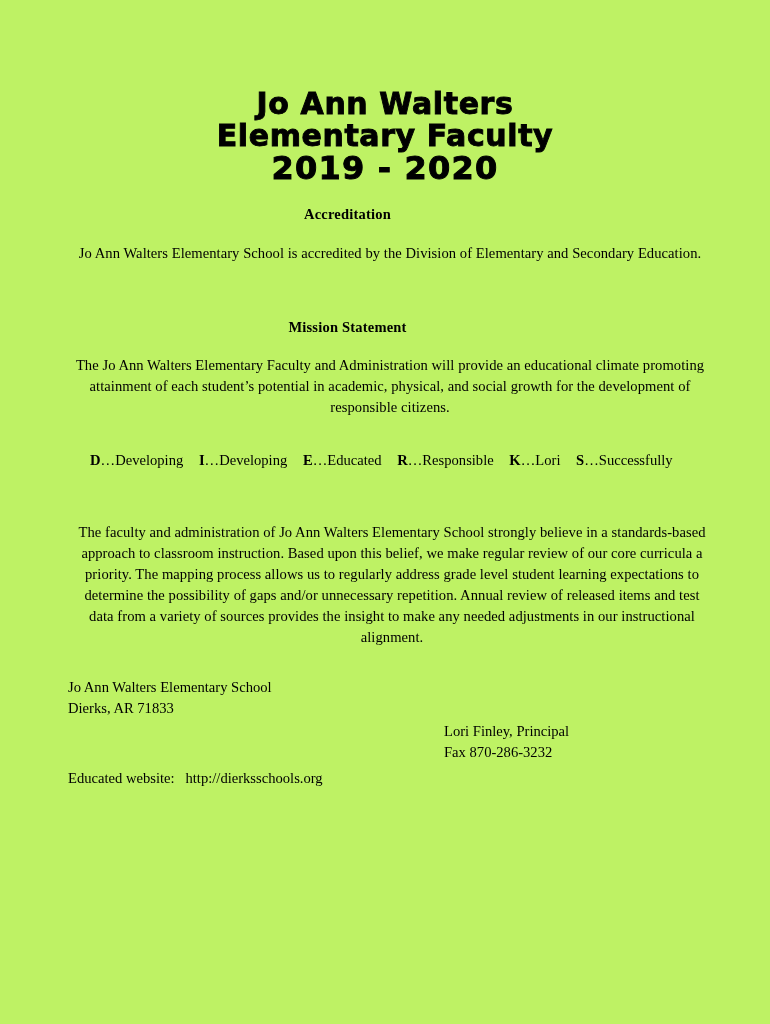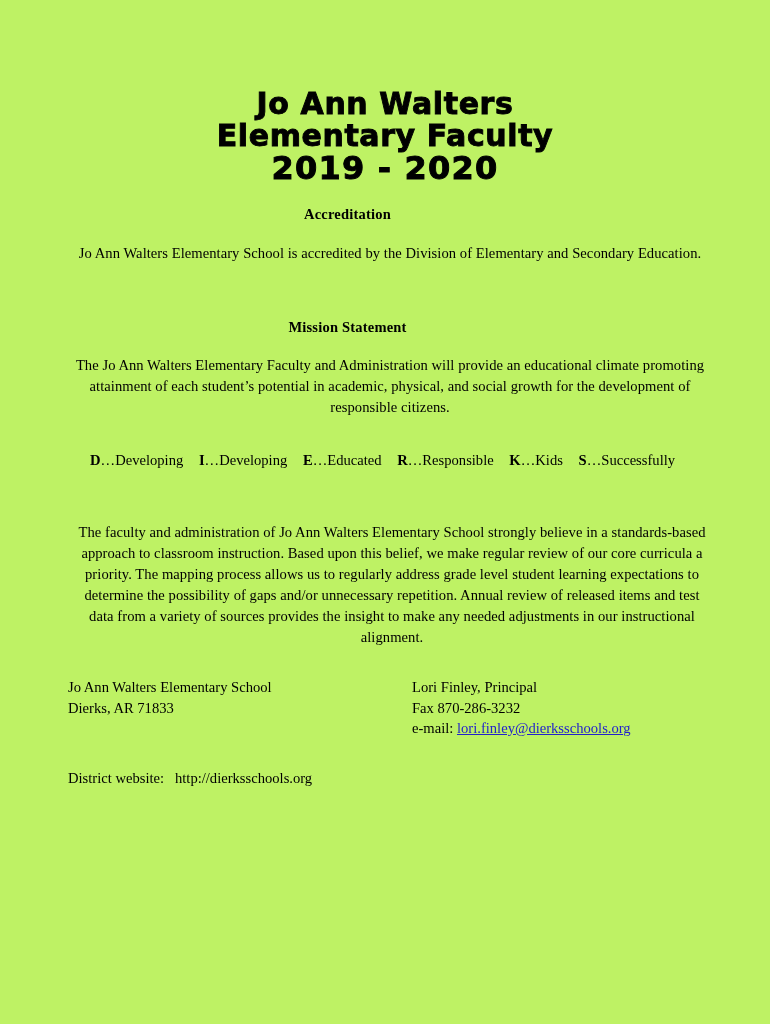--- a/index.html
+++ b/index.html
@@ -107,21 +107,21 @@
     width: 640px;
   }
   .contact-col {
     position: absolute;
     top: 0;
     font-family: "Liberation Serif", "DejaVu Serif", serif;
     font-size: 14.6px;
     line-height: 20.5px;
   }
   .contact-col-left { left: 0; width: 330px; }
-  .contact-col-right { left: 344px; width: 300px; }
+  .contact-col-right { left: 376px; width: 300px; margin-top: 44px; }
   .contact-line { display: block; white-space: nowrap; }
 
   .email-link {
     color: #2222cc;
     text-decoration: underline;
   }
 
   .website-line {
     position: absolute;
     left: 68px;
@@ -147,33 +147,32 @@
   <div class="body-text para-accreditation">Jo Ann Walters Elementary School is accredited by the Division of Elementary and Secondary Education.</div>
 
   <div class="section-heading heading-mission">Mission Statement</div>
   <div class="body-text para-mission">The Jo Ann Walters Elementary Faculty and Administration will provide an educational climate promoting attainment of each student’s potential in academic, physical, and social growth for the development of responsible citizens.</div>
 
   <div class="acronym-line">
     <span class="acronym-item"><span class="acronym-letter">D</span><span>…Developing</span></span>
     <span class="acronym-item"><span class="acronym-letter">I</span><span>…Developing</span></span>
     <span class="acronym-item"><span class="acronym-letter">E</span><span>…Educated</span></span>
     <span class="acronym-item"><span class="acronym-letter">R</span><span>…Responsible</span></span>
-    <span class="acronym-item"><span class="acronym-letter">K</span><span>…Kids</span></span>
+    <span class="acronym-item"><span class="acronym-letter">K</span><span>…Lori</span></span>
     <span class="acronym-item"><span class="acronym-letter">S</span><span>…Successfully</span></span>
   </div>
 
   <div class="body-text para-philosophy">The faculty and administration of Jo Ann Walters Elementary School strongly believe in a standards-based approach to classroom instruction.  Based upon this belief, we make regular review of our core curricula a priority.  The mapping process allows us to regularly address grade level student learning expectations to determine the possibility of gaps and/or unnecessary repetition.  Annual review of released items and test data from a variety of sources provides the insight to make any needed adjustments in our instructional alignment.</div>
 
   <div class="contact-block">
     <div class="contact-col contact-col-left">
       <span class="contact-line">Jo Ann Walters Elementary School</span>
       <span class="contact-line">Dierks, AR  71833</span>
     </div>
     <div class="contact-col contact-col-right">
       <span class="contact-line">Lori Finley, Principal</span>
       <span class="contact-line">Fax 870-286-3232</span>
-      <span class="contact-line"><span>e-mail: </span><a class="email-link" href="#">lori.finley@dierksschools.org</a></span>
     </div>
   </div>
 
-  <div class="website-line">District website:   http://dierksschools.org</div>
+  <div class="website-line">Educated website:   http://dierksschools.org</div>
 
 </div>
 
 </body></html>

